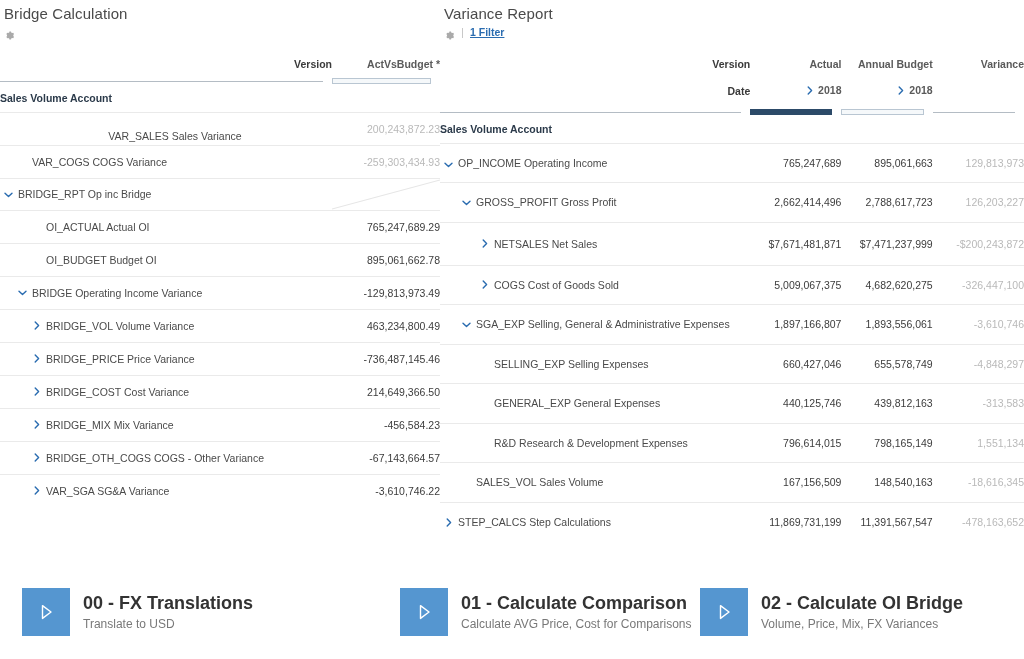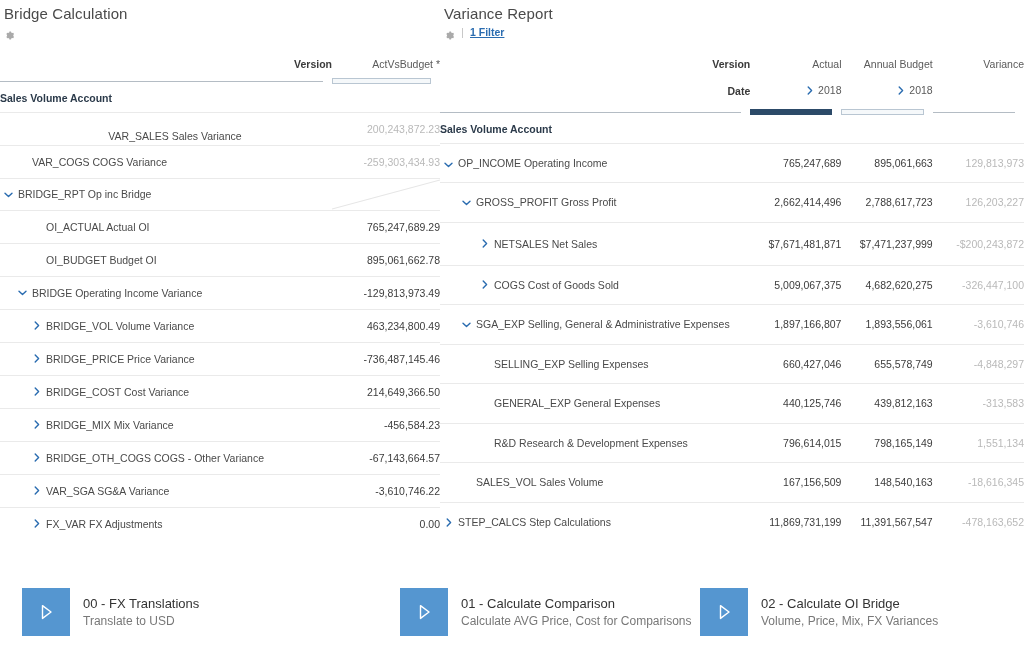--- a/index.html
+++ b/index.html
@@ -34,21 +34,21 @@
   
   .tbl { width: 100%; border-collapse: collapse; table-layout: fixed; }
   .tbl td, .tbl th { padding: 0; vertical-align: middle; }
 
   .hdr-label {
     font-size: 10.5px; font-weight: bold; color: #3a3a3a;
     text-align: right; padding-right: 9px; white-space: nowrap;
   }
   .hdr-val {
     font-size: 10.5px; color: #5a5a5a; text-align: right;
-    padding-right: 9px; white-space: nowrap; font-weight: 400;
+    padding-right: 9px; white-space: nowrap; font-weight: 700;
   }
 
   .dim-row-label {
     font-size: 10.5px; font-weight: bold; color: #2b3a4a;
     padding-left: 4px; white-space: nowrap;
   }
 
   .row-label {
     font-size: 10.5px; color: #4a4a4a; white-space: nowrap;
     padding-left: 4px; display:flex; align-items:center; gap:5px;
@@ -78,21 +78,21 @@
 
   
   .tiles { position:absolute; left:0; top:588px; width:1024px; height:71px; }
   .tile { position:absolute; top:0; display:flex; align-items:center; gap:13px; }
   .tile-icon {
     width:48px; height:48px; background:#5596d0; flex:none;
     display:flex; align-items:center; justify-content:center;
   }
   .tile-icon svg { display:block; }
   .tile-txt { display:flex; flex-direction:column; gap:3px; }
-  .tile-title { font-size:13px; color:#333; font-weight:normal; white-space:nowrap; }
+  .tile-title { font-size:18px; color:#333; font-weight:bold; white-space:nowrap; }
   .tile-sub   { font-size:12px; color:#787878; white-space:nowrap; }
 </style>
 </head>
 <body>
 
 <div class="page">
 
   <div class="panel panel-left">
     <div class="panel-title">Bridge Calculation</div>
     <div class="panel-subbar">
@@ -266,33 +266,20 @@
               <div class="row-label" style="padding-left:32px;">
                 <span class="chev">
                   <svg viewBox="0 0 9 9" width="9" height="9">
                     <path d="M3.2 1 L6.6 4.5 L3.2 8" fill="none" stroke="#2a6cb0" stroke-width="1.4" stroke-linecap="round" stroke-linejoin="round"></path>
                   </svg>
                 </span>
                 <span>VAR_SGA SG&amp;A Variance</span>
               </div>
             </td>
             <td class="row-val">-3,610,746.22</td>
-          </tr>
-          <tr class="rowsep">
-            <td style="height:33px;">
-              <div class="row-label" style="padding-left:32px;">
-                <span class="chev">
-                  <svg viewBox="0 0 9 9" width="9" height="9">
-                    <path d="M3.2 1 L6.6 4.5 L3.2 8" fill="none" stroke="#2a6cb0" stroke-width="1.4" stroke-linecap="round" stroke-linejoin="round"></path>
-                  </svg>
-                </span>
-                <span>FX_VAR FX Adjustments</span>
-              </div>
-            </td>
-            <td class="row-val">0.00</td>
           </tr>
         </tbody>
     </table>
   </div>
 
   <div class="panel panel-right">
     <div class="panel-title">Variance Report</div>
     <div class="panel-subbar">
       <span class="gear-icon">
         <svg viewBox="0 0 16 16">

